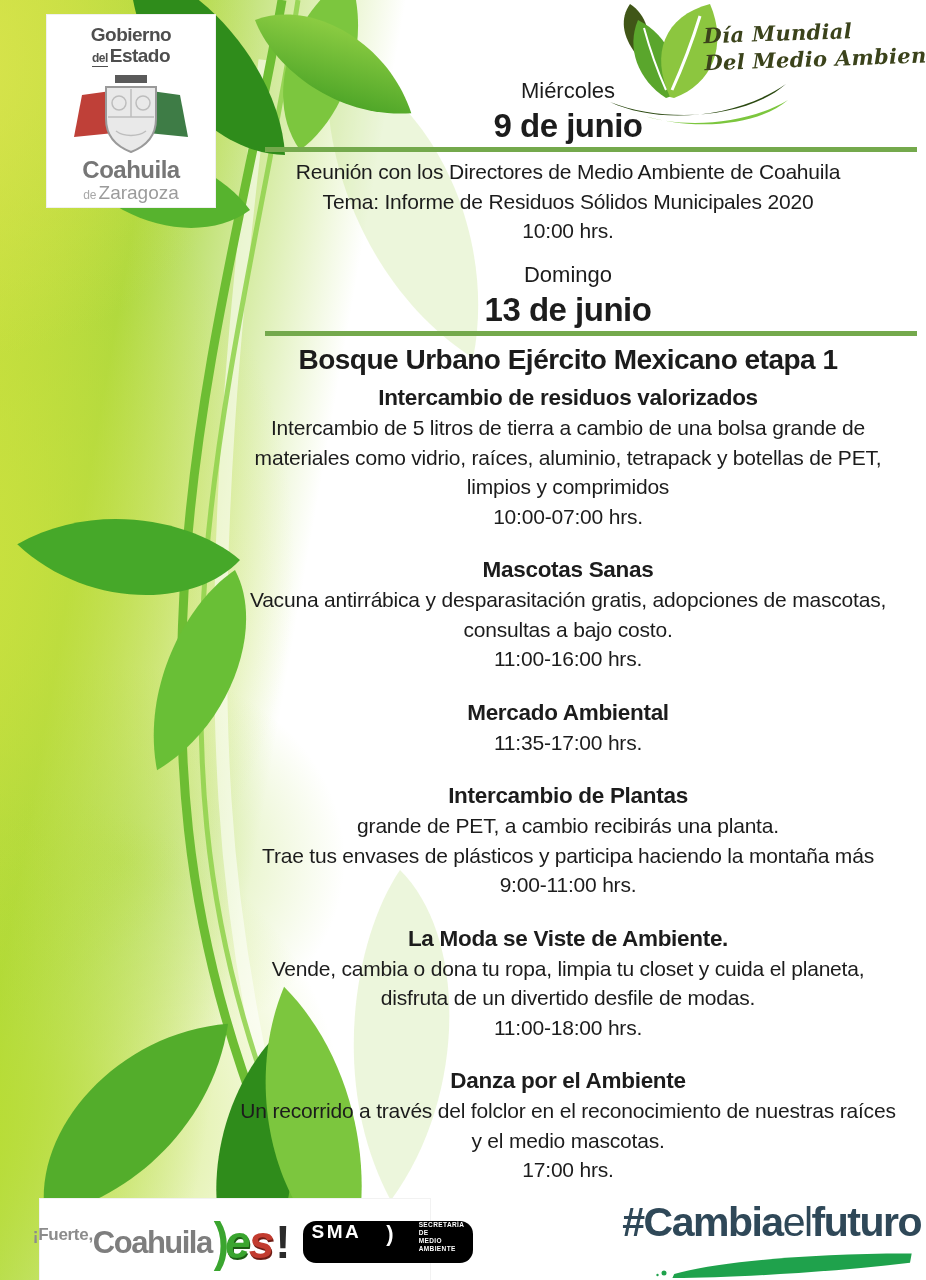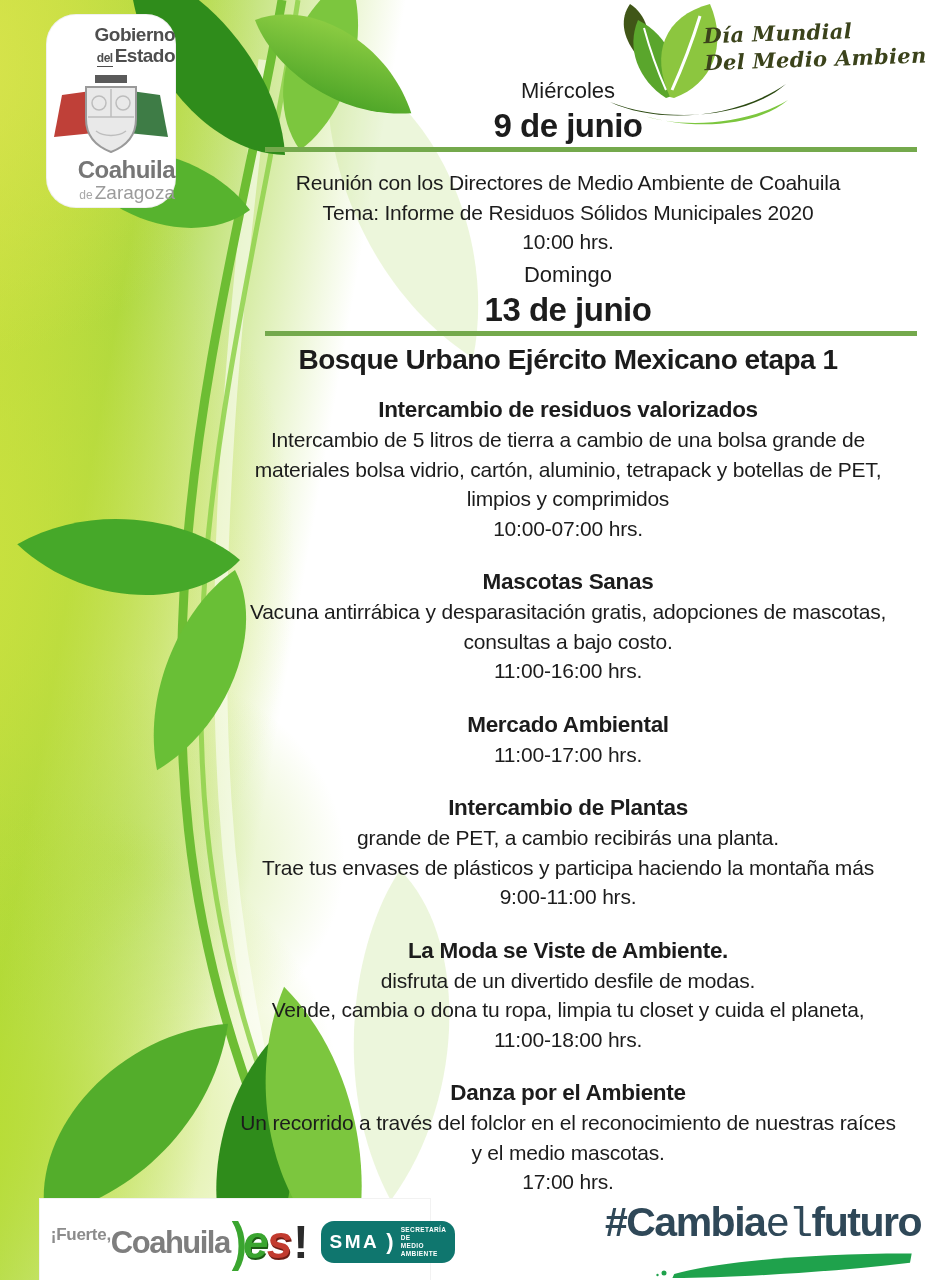--- a/index.html
+++ b/index.html
@@ -13,22 +13,22 @@
     background:
       radial-gradient(ellipse 560px 480px at -60px 1120px, #b9dd33 0%, rgba(185,221,51,0) 72%),
       radial-gradient(ellipse 480px 420px at -70px 70px,  #d9e44e 0%, rgba(217,228,78,0) 70%),
       radial-gradient(ellipse 520px 640px at -90px 560px, #cde23f 0%, rgba(205,226,63,0) 74%),
       radial-gradient(ellipse 300px 260px at 120px 860px, rgba(170,215,60,.55) 0%, rgba(170,215,60,0) 75%),
       linear-gradient(100deg, #c6de3c 0px, #a8d63d 170px, rgba(255,255,255,0) 400px);
   }
   .vine{position:absolute;left:0;top:0;}
   
   .gov-logo{
-    position:absolute;left:47px;top:15px;width:128px;height:192px;background:#ffffff;
-    box-shadow:0 0 0 1px #f0f0f0;text-align:right;padding-top:10px;box-sizing:border-box;border-radius:29px;
+    position:absolute;left:47px;top:15px;width:168px;height:192px;background:#ffffff;
+    box-shadow:0 0 0 1px #f0f0f0;text-align:center;padding-top:10px;box-sizing:border-box;
   }
   .gov-line1{font-size:19px;font-weight:bold;color:#4e4e4e;line-height:20px;letter-spacing:-.5px;}
   .gov-line2{font-size:19px;font-weight:bold;color:#4e4e4e;line-height:21px;letter-spacing:-.5px;}
   .gov-line2 .small{font-size:12px;border-bottom:1.5px solid #4e4e4e;padding-bottom:1px;margin-right:2px;}
   .gov-arms{margin:4px auto 2px;display:block;}
   .gov-name{font-size:24px;font-weight:bold;color:#767676;line-height:25px;letter-spacing:-.5px;}
   .gov-subname{font-size:19px;color:#9b9b9b;line-height:21px;}
   .gov-subname .small{font-size:12px;margin-right:2px;color:#a8a8a8;}
   
   .event-logo{position:absolute;left:608px;top:2px;width:318px;height:130px;}
@@ -39,51 +39,51 @@
   }
   
   .day{position:absolute;left:210px;width:716px;text-align:center;}
   .day1{top:78px;}
   .day2{top:262px;}
   .weekday{font-size:22px;line-height:26px;color:#1c1c1c;}
   .date{font-size:33px;font-weight:bold;line-height:40px;margin-top:2px;letter-spacing:-.5px;}
   .rule{height:5px;background:#74a94c;width:652px;margin:1px 0 5px 55px;}
   .venue{font-size:28px;font-weight:bold;line-height:38px;letter-spacing:-.5px;}
   .event{margin-top:24px;}
-  .events .event:first-child{margin-top:16px;}
+  .events .event:first-child{margin-top:4px;}
   .event-title{font-size:22.5px;font-weight:bold;line-height:30px;letter-spacing:-.3px;white-space:nowrap;}
   .event-line{font-size:21px;line-height:29.5px;letter-spacing:-.2px;white-space:nowrap;}
   .event-time{font-size:21px;line-height:29.5px;letter-spacing:-.2px;}
   
   .footer-logo{
     position:absolute;left:40px;top:1199px;width:390px;height:85px;background:#ffffff;
     display:flex;align-items:center;justify-content:center;box-shadow:0 0 0 1px #f2f2f2;
   }
   .fc-col{display:flex;flex-direction:row;align-items:flex-start;line-height:1;}
   .fc-tagline{font-size:17px;font-weight:bold;color:#8c8c8c;margin-left:36px;letter-spacing:-.3px;}
   .fc-name{font-size:31px;font-weight:bold;color:#7e7e7e;letter-spacing:-1.5px;margin-top:1px;}
   .es-wrap{display:flex;align-items:center;margin-left:2px;line-height:1;}
   .es-paren{font-size:46px;font-weight:bold;color:#3aa52f;transform:scaleY(1.15);margin-right:-4px;}
   .es-e{font-size:46px;font-weight:bold;font-style:italic;color:#3aa52f;text-shadow:1px 2px 0 #1d5c14;}
   .es-s{font-size:46px;font-weight:bold;font-style:italic;color:#c23b2f;text-shadow:1px 2px 0 #6e1d15;margin-left:-2px;}
   .es-bang{font-size:46px;font-weight:bold;color:#2b2b2b;margin-left:1px;}
   .sma-banner{
-    margin-left:12px;background:#0f766e;border-radius:13px;height:42px;
-    display:flex;align-items:center;padding:0 9px;gap:7px;
+    margin-left:12px;background:#000000;border-radius:13px;height:42px;
+    display:flex;padding:0 9px;gap:25px;
   }
   .sma-text{color:#ffffff;font-weight:bold;font-size:19px;letter-spacing:2.5px;}
   .sma-paren{color:#ffffff;font-size:22px;font-weight:bold;}
   .sma-caption{display:flex;flex-direction:column;color:#ffffff;font-size:6.5px;font-weight:bold;letter-spacing:.4px;line-height:8px;}
   
   .hashtag{
     position:absolute;right:5px;top:1198px;font-size:41px;color:#2f4858;
     letter-spacing:-1.5px;line-height:48px;white-space:nowrap;
   }
   .hashtag .b{font-weight:bold;}
-  .hashtag .r{font-weight:normal;font-family:Liberation Mono, monospace;}
+  .hashtag .r{font-weight:normal;}
   .brush{position:absolute;right:8px;top:1252px;}
 </style>
 </head>
 <body>
 
 <div class="page">
 
   <div class="bg"></div>
 
   <svg class="vine" width="926" height="1280" viewBox="0 0 926 1280">
@@ -166,44 +166,44 @@
 
   <div class="day day2">
     <div class="weekday">Domingo</div>
     <div class="date">13 de junio</div>
     <div class="rule"></div>
     <div class="venue">Bosque Urbano Ejército Mexicano etapa 1</div>
     <div class="events">
         <div class="event">
           <div class="event-title">Intercambio de residuos valorizados</div>
           <div class="event-line">Intercambio de 5 litros de tierra a cambio de una bolsa grande de</div>
-          <div class="event-line">materiales bolsa vidrio, cartón, aluminio, tetrapack y botellas de PET,</div>
+          <div class="event-line">materiales como vidrio, raíces, aluminio, tetrapack y botellas de PET,</div>
           <div class="event-line">limpios y comprimidos</div>
           <div class="event-time">10:00-07:00 hrs.</div>
         </div>
         <div class="event">
           <div class="event-title">Mascotas Sanas</div>
           <div class="event-line">Vacuna antirrábica y desparasitación gratis, adopciones de mascotas,</div>
           <div class="event-line">consultas a bajo costo.</div>
           <div class="event-time">11:00-16:00 hrs.</div>
         </div>
         <div class="event">
           <div class="event-title">Mercado Ambiental</div>
-          <div class="event-time">11:00-17:00 hrs.</div>
+          <div class="event-time">11:35-17:00 hrs.</div>
         </div>
         <div class="event">
           <div class="event-title">Intercambio de Plantas</div>
           <div class="event-line">grande de PET, a cambio recibirás una planta.</div>
           <div class="event-line">Trae tus envases de plásticos y participa haciendo la montaña más</div>
           <div class="event-time">9:00-11:00 hrs.</div>
         </div>
         <div class="event">
           <div class="event-title">La Moda se Viste de Ambiente.</div>
+          <div class="event-line">Vende, cambia o dona tu ropa, limpia tu closet y cuida el planeta,</div>
           <div class="event-line">disfruta de un divertido desfile de modas.</div>
-          <div class="event-line">Vende, cambia o dona tu ropa, limpia tu closet y cuida el planeta,</div>
           <div class="event-time">11:00-18:00 hrs.</div>
         </div>
         <div class="event">
           <div class="event-title">Danza por el Ambiente</div>
           <div class="event-line">Un recorrido a través del folclor en el reconocimiento de nuestras raíces</div>
           <div class="event-line">y el medio mascotas.</div>
           <div class="event-time">17:00 hrs.</div>
         </div>
       </div>
   </div>

